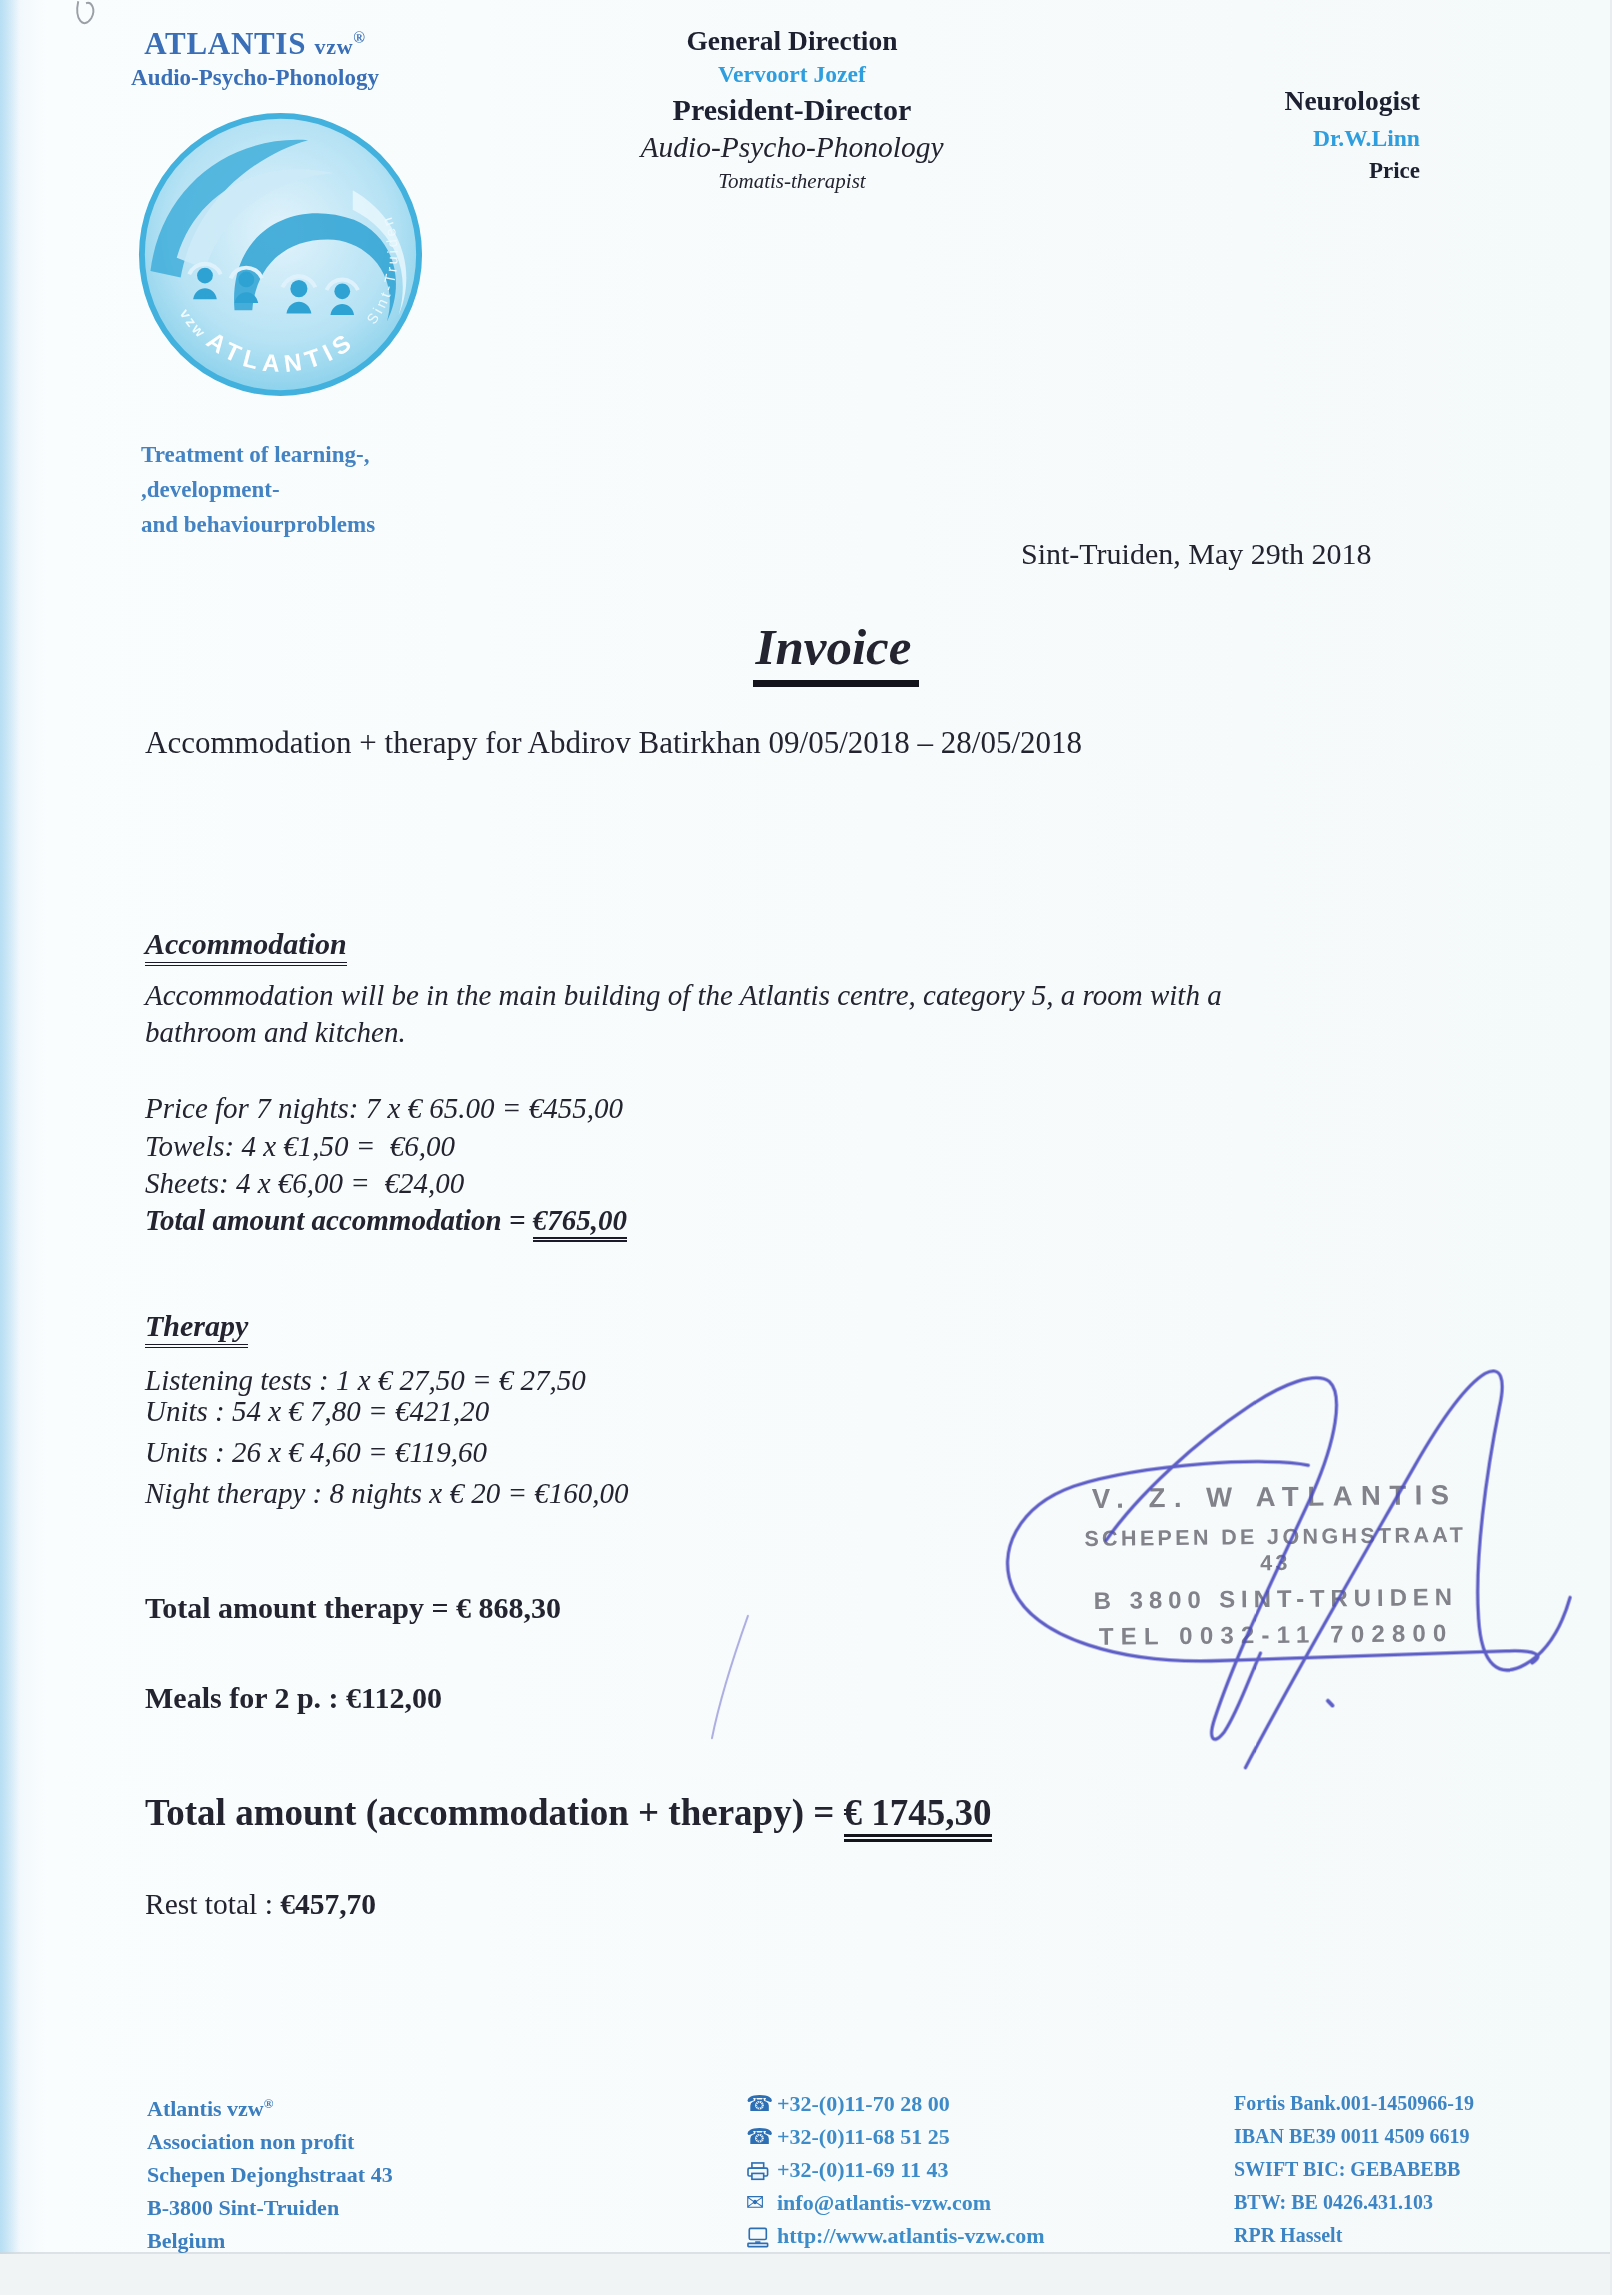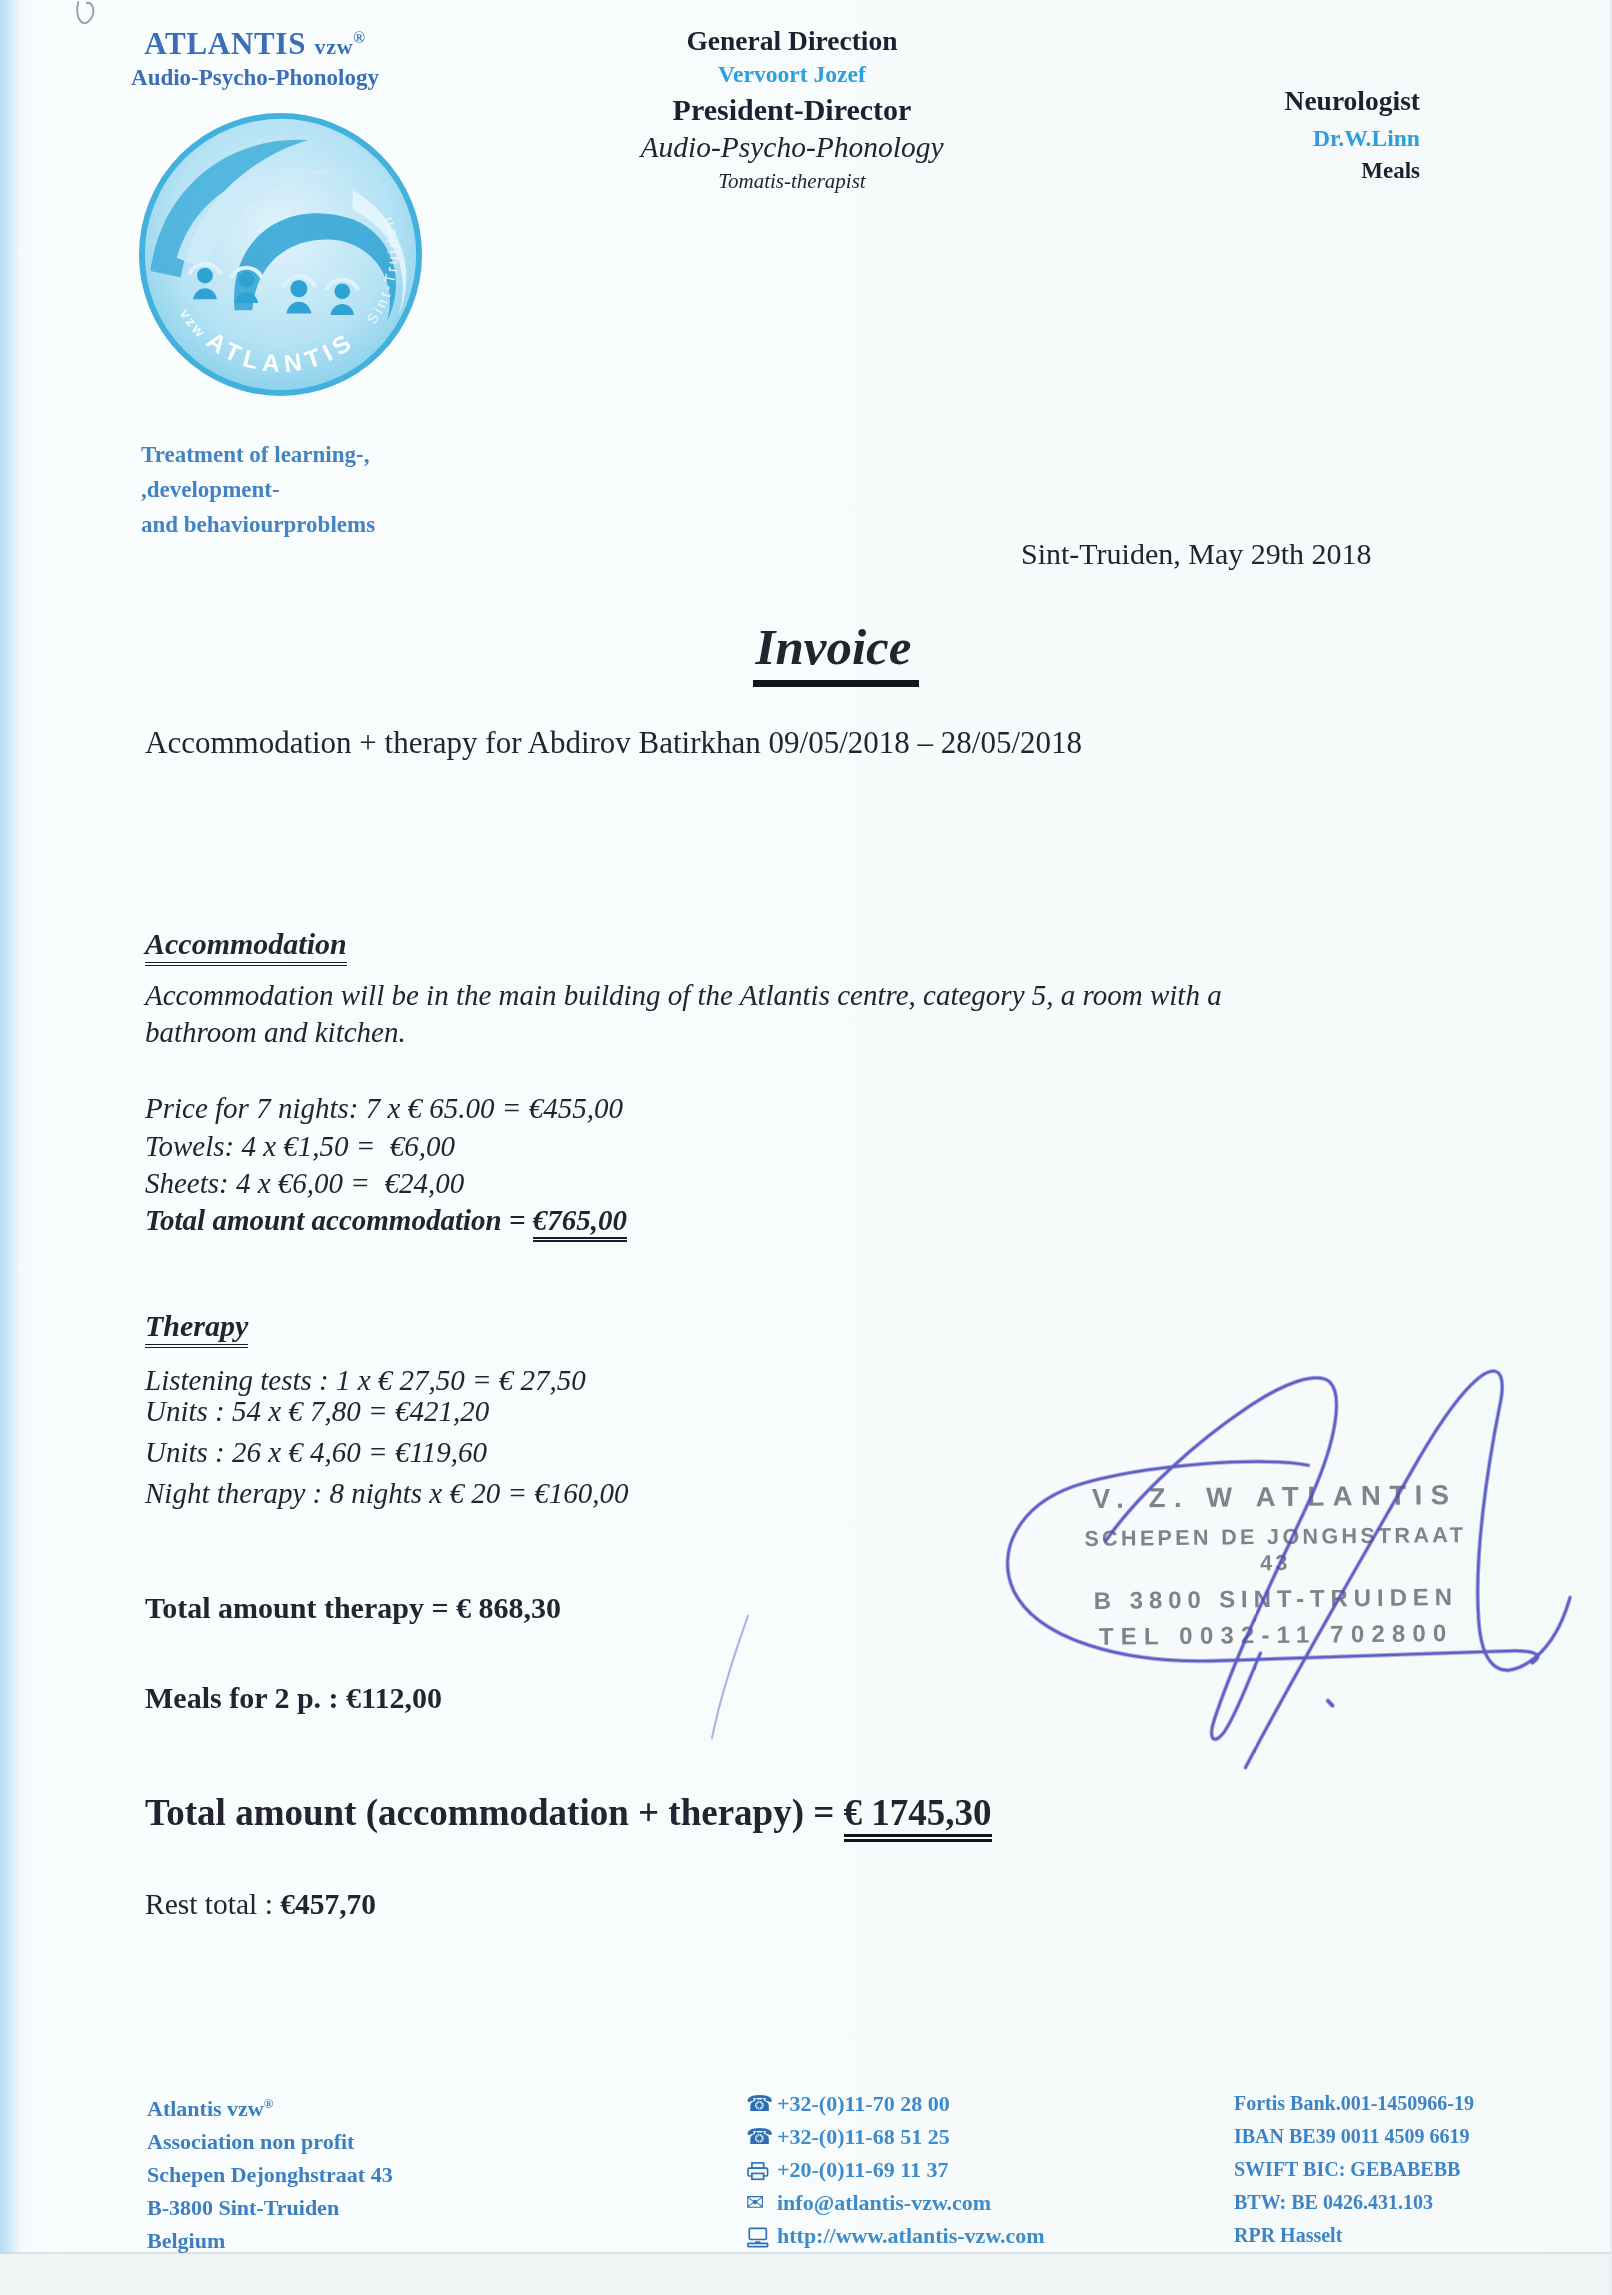--- a/index.html
+++ b/index.html
@@ -131,21 +131,21 @@
     <div class="dir-title">General Direction</div>
     <div class="dir-name">Vervoort Jozef</div>
     <div class="dir-role">President-Director</div>
     <div class="dir-spec">Audio-Psycho-Phonology</div>
     <div class="dir-sub">Tomatis-therapist</div>
   </div>
 
   <div class="abs neuro-block">
     <div class="neuro-title">Neurologist</div>
     <div class="neuro-name">Dr.W.Linn</div>
-    <div class="neuro-role">Meals</div>
+    <div class="neuro-role">Price</div>
   </div>
 
   <div class="abs date-line">Sint-Truiden, May 29th 2018</div>
   <div class="abs invoice-title">Invoice</div>
   <div class="abs subject">Accommodation + therapy for Abdirov Batirkhan 09/05/2018 – 28/05/2018</div>
 
   <div class="abs acc-head"><span class="sec-heading">Accommodation</span></div>
   <div class="abs body-line" style="top:979px;">Accommodation will be in the main building of the Atlantis centre, category 5, a room with a</div>
   <div class="abs body-line" style="top:1016px;">bathroom and kitchen.</div>
   <div class="abs body-line" style="top:1092px;">Price for 7 nights: 7 x € 65.00 = €455,00</div>
@@ -202,21 +202,21 @@
       <span>+32-(0)11-68 51 25</span>
     </div>
     <div class="row">
       <span class="cicon"><svg width="23.6" height="19.6" viewBox="0 0 36 30">
             <g fill="none" stroke="#2d6fb4" stroke-width="2.5">
               <rect x="3" y="11" width="30" height="12" rx="2"></rect>
               <rect x="9" y="3" width="18" height="8"></rect>
               <rect x="9" y="19" width="18" height="9" fill="#eef6fc"></rect>
             </g>
           </svg></span>
-      <span>+20-(0)11-69 11 37</span>
+      <span>+32-(0)11-69 11 43</span>
     </div>
     <div class="row">
       <span class="cicon">✉</span>
       <span>info@atlantis-vzw.com</span>
     </div>
     <div class="row">
       <span class="cicon"><svg width="23.6" height="21" viewBox="0 0 36 32">
             <g fill="none" stroke="#2d6fb4" stroke-width="2.5">
               <rect x="5" y="2" width="26" height="17" rx="2"></rect>
               <path d="M 14 23 L 22 23"></path>

